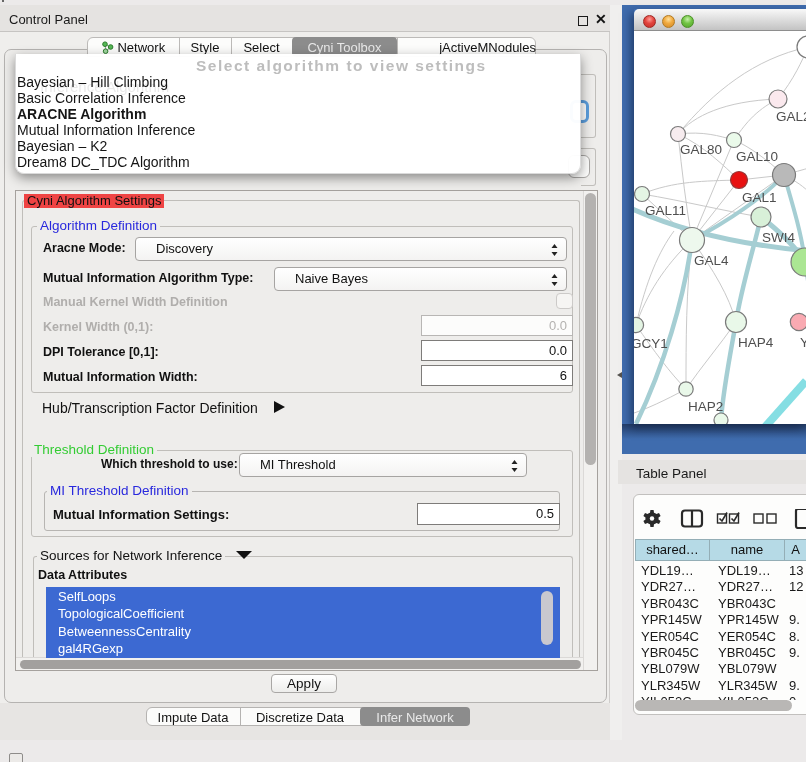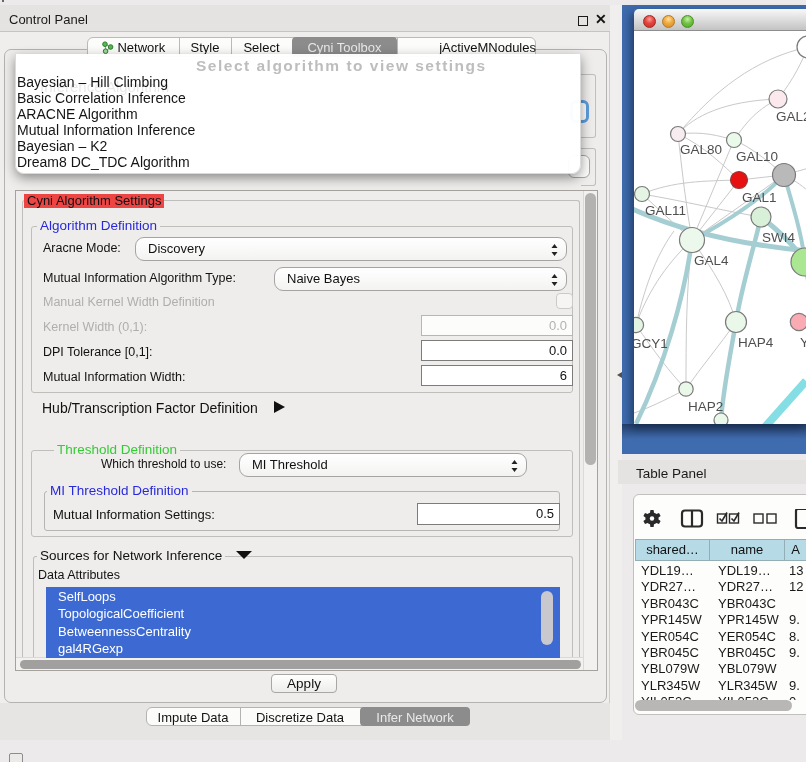--- a/index.html
+++ b/index.html
@@ -1,21 +1,21 @@
 <!DOCTYPE html>
 <html><head>
 <meta charset="utf-8">
 <style>
 *{margin:0;padding:0;box-sizing:border-box}
 html,body{width:806px;height:762px}
 body{font-family:"Liberation Sans",sans-serif;background:#eceaea;position:relative;overflow:hidden;font-size:13.5px;color:#111}
 .abs{position:absolute}
-.b{font-weight:normal;font-size:12.5px}
+.b{font-weight:bold;font-size:12.5px}
 .dis{color:#b0aeac}
-.combo{position:absolute;background:linear-gradient(#ffffff,#f4f3f2);border:1px solid #a6a4a2;border-radius:9px;font-size:13px;color:#111;line-height:22px;padding-left:12px}
+.combo{position:absolute;background:linear-gradient(#ffffff,#f4f3f2);border:1px solid #a6a4a2;border-radius:4px;font-size:13px;color:#111;line-height:22px;padding-left:20px}
 .combo .arr{position:absolute;right:7px;top:4px;width:9px;height:16px}
 .fld{position:absolute;border:1px solid #7e7c7a;background:#fff;font-size:13px;color:#111;text-align:right;padding-right:5px;line-height:19px}
 .grp{position:absolute;border:1px solid #c0beba;border-radius:3px}
 .glbl{position:absolute;background:#eeedeb;padding:0 3px;font-size:13.5px;line-height:14px}
 </style>
 </head>
 <body>
 
 <div class="abs" style="left:0;top:5px;width:610px;height:735px;background:#efeeec;border-right:1px solid #cfcdcb;border-bottom:1px solid #d2d0ce"></div>
 <div class="abs" style="left:610px;top:5px;width:12px;height:735px;background:#f0efee"></div>
@@ -84,21 +84,21 @@
 <div class="abs b" style="left:43px;top:345px">DPI Tolerance [0,1]:</div>
 <div class="fld" style="left:421px;top:340px;width:152px;height:21px">0.0</div>
 
 <div class="abs b" style="left:43px;top:370px">Mutual Information Width:</div>
 <div class="fld" style="left:421px;top:365px;width:152px;height:21px">6</div>
 
 <div class="abs" style="left:42px;top:400px;font-size:14px">Hub/Transcription Factor Definition</div>
 <div class="abs" style="left:274px;top:401px;width:0;height:0;border-left:11px solid #111;border-top:6.5px solid transparent;border-bottom:6.5px solid transparent"></div>
 
 <div class="grp" style="left:31px;top:450px;width:542px;height:87px"></div>
-<div class="glbl" style="left:54px;top:443px;color:#33cc33">Threshold Definition</div>
+<div class="glbl" style="left:31px;top:443px;color:#33cc33">Threshold Definition</div>
 
 <div class="abs b" style="left:101px;top:457px;font-size:12px">Which threshold to use:</div>
 <div class="combo" style="left:239px;top:453px;width:288px;height:24px">MI Threshold<span class="arr"><svg width="9" height="16">
         <path d="M1.5 6 L4.5 2 L7.5 6 Z" fill="#222"></path>
         <path d="M1.5 10 L4.5 14 L7.5 10 Z" fill="#222"></path>
       </svg></span></div>
 
 <div class="grp" style="left:44px;top:491px;width:516px;height:40px;border-color:#b7b5b2"></div>
 <div class="glbl" style="left:47px;top:484px;color:#2828dd">MI Threshold Definition</div>
 <div class="abs b" style="left:53px;top:507px;font-size:13px">Mutual Information Settings:</div>

